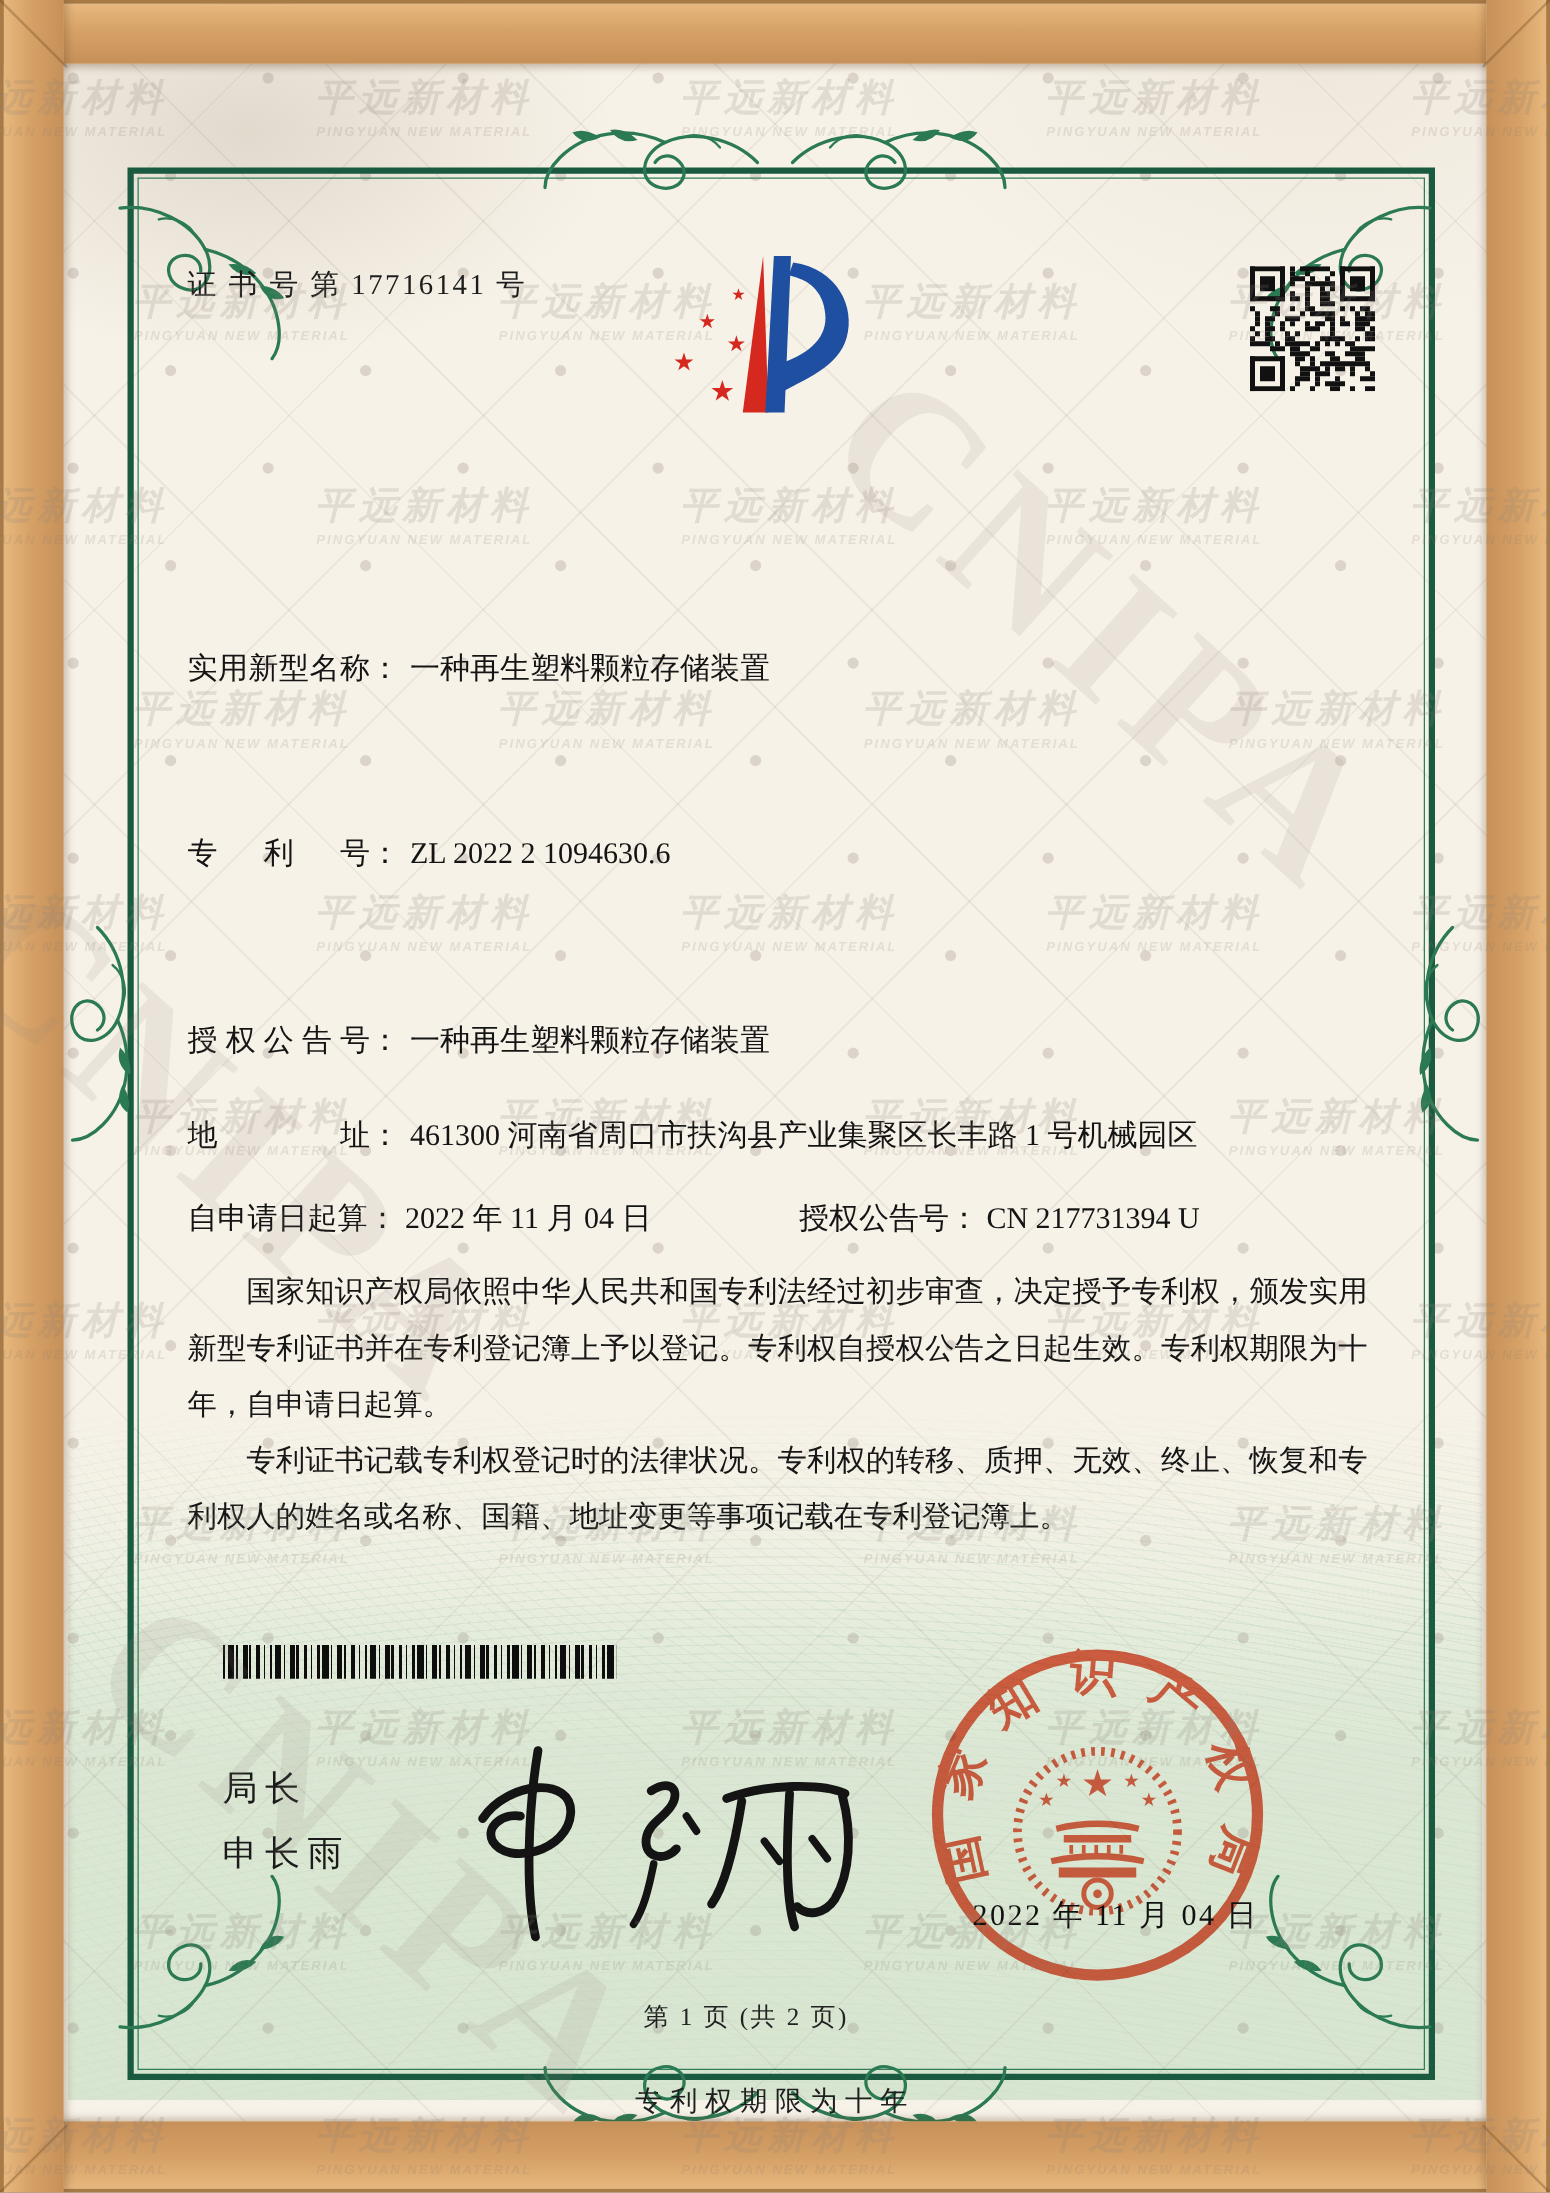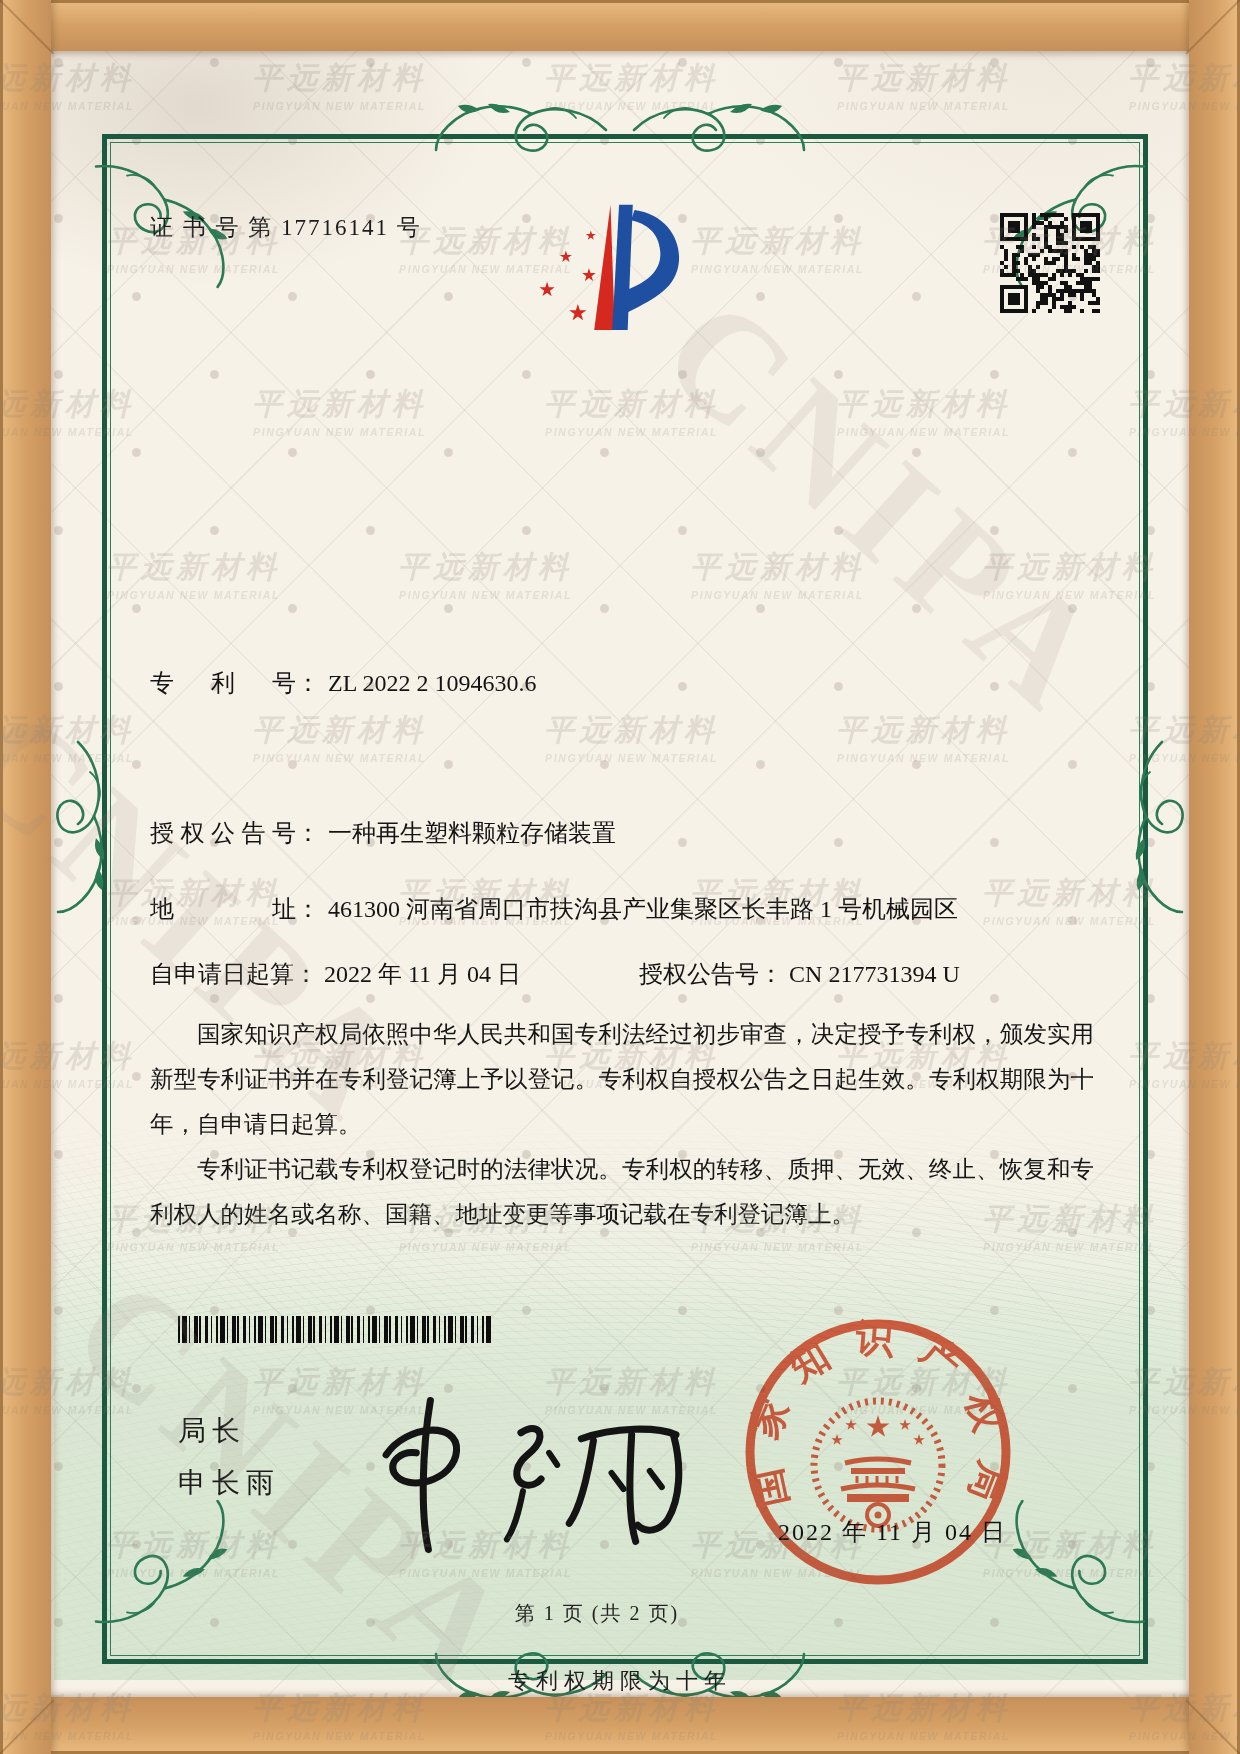--- a/index.html
+++ b/index.html
@@ -528,20 +528,23 @@
       <rect x="96" y="0" width="4" height="28" fill="#111"></rect>
       <rect x="80" y="8" width="12" height="12" fill="#111"></rect>
       <rect x="0" y="72" width="28" height="4" fill="#111"></rect>
       <rect x="0" y="96" width="28" height="4" fill="#111"></rect>
       <rect x="0" y="72" width="4" height="28" fill="#111"></rect>
       <rect x="24" y="72" width="4" height="28" fill="#111"></rect>
       <rect x="8" y="80" width="12" height="12" fill="#111"></rect>
     </svg>
 
 
+  <div class="abs frow" style="top:518px">
+    <span class="f-label">实用新型名称</span><span class="f-colon">：</span><span class="f-value">一种再生塑料颗粒存储装置</span>
+  </div>
   <div class="abs frow" style="top:666px">
     <span class="f-label">专利号</span><span class="f-colon">：</span><span class="f-value">ZL 2022 2 1094630.6</span>
   </div>
   <div class="abs frow" style="top:816px">
     <span class="f-label">授权公告号</span><span class="f-colon">：</span><span class="f-value">一种再生塑料颗粒存储装置</span>
   </div>
   <div class="abs frow" style="top:892px">
     <span class="f-label">地址</span><span class="f-colon">：</span><span class="f-value wrap">461300 河南省周口市扶沟县产业集聚区长丰路 1 号机械园区</span>
   </div>
 

